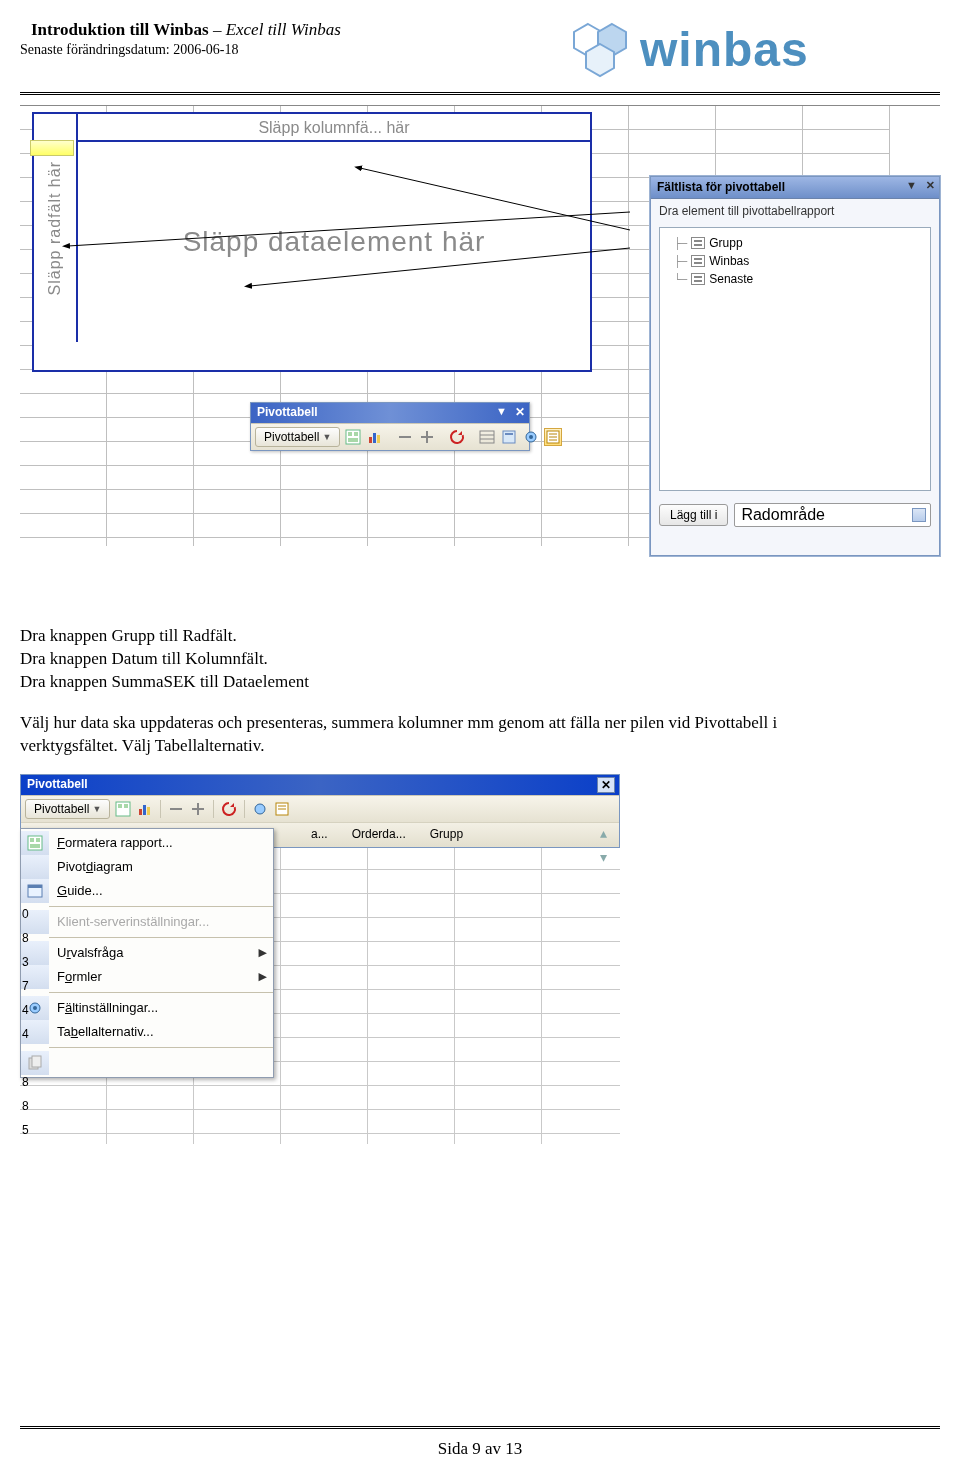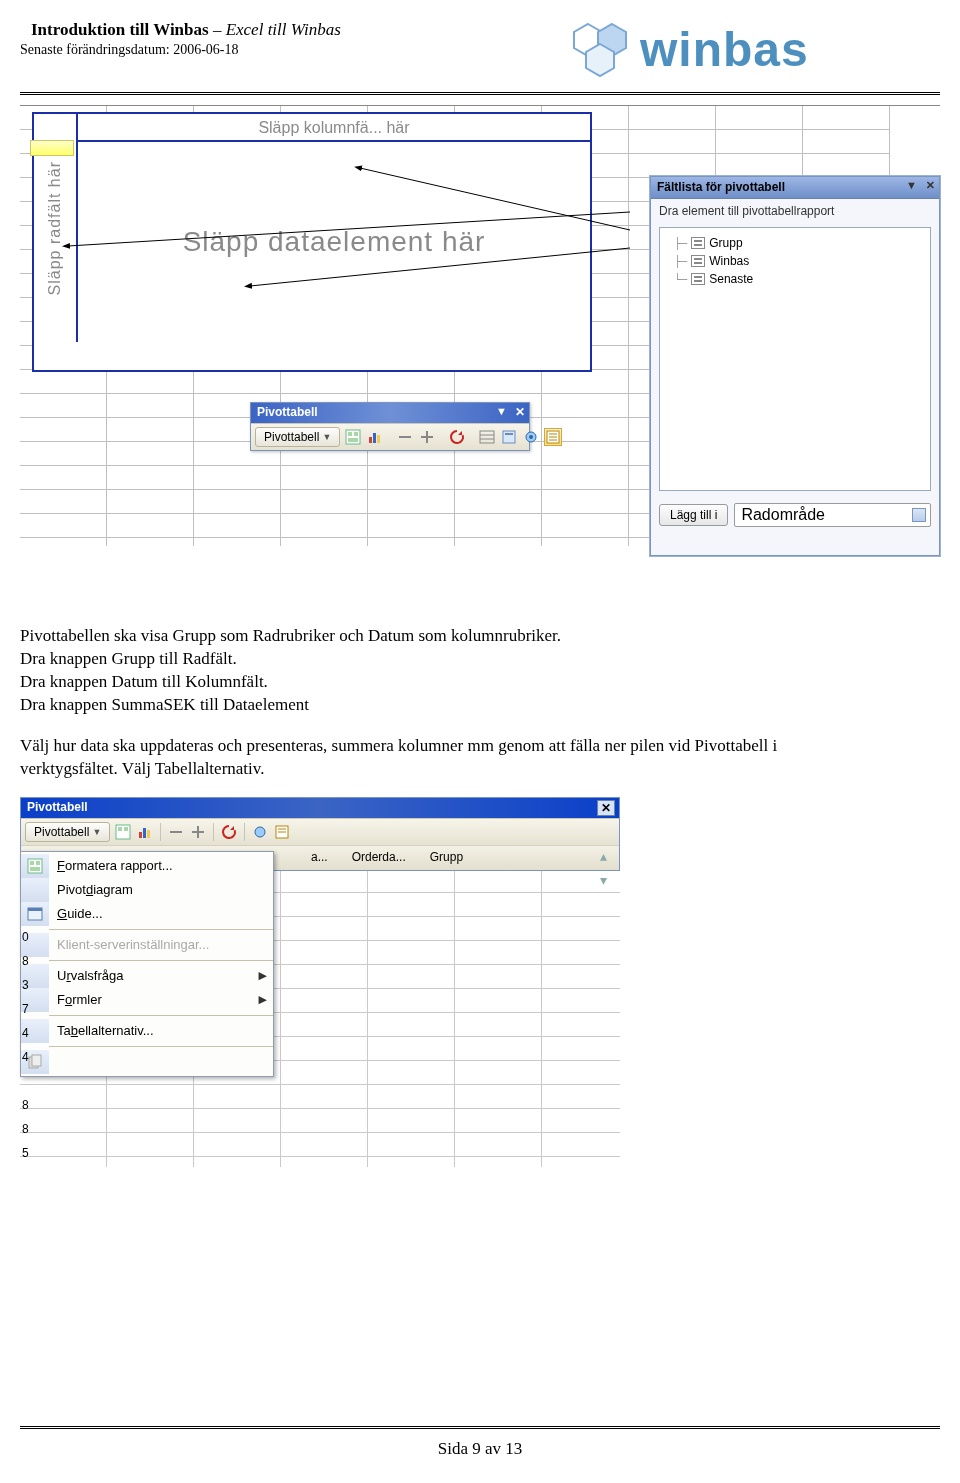--- a/index.html
+++ b/index.html
@@ -246,21 +246,20 @@
             <line x1="4" y1="5" x2="12" y2="5" stroke="#b8860b"></line>
             <line x1="4" y1="8" x2="12" y2="8" stroke="#b8860b"></line>
             <line x1="4" y1="11" x2="12" y2="11" stroke="#b8860b"></line>
           </svg>
         </span>
     </div>
   </div>
 </div>
 
 <div class="body-text">
-  <p>Pivottabellen ska visa Grupp som Radrubriker och Datum som kolumnrubriker.</p>
   <p>Dra knappen Grupp till Radfält.</p>
   <p>Dra knappen Datum till Kolumnfält.</p>
   <p>Dra knappen SummaSEK till Dataelement</p>
   <div class="gap"></div>
   <p>Välj hur data ska uppdateras och presenteras, summera kolumner mm genom att fälla ner pilen vid Pivottabell i verktygsfältet. Välj Tabellalternativ.</p>
 </div>
 
 <div class="shot2">
   <div class="shot2-grid"></div>
 
@@ -365,20 +364,29 @@
       <span class="menu-iconcol"></span>
       <span class="menu-label">U<span class="u">r</span>valsfråga</span>
       <span class="menu-sub">▶</span>
     </div>
     <div class="menu-item">
       <span class="menu-iconcol"></span>
       <span class="menu-label">F<span class="u">o</span>rmler</span>
       <span class="menu-sub">▶</span>
     </div>
     <div class="menu-hr"></div>
+    <div class="menu-item">
+      <span class="menu-iconcol">
+          <svg class="ico" viewBox="0 0 16 16">
+            <circle cx="8" cy="8" r="5" fill="#9cf" stroke="#369"></circle>
+            <circle cx="8" cy="8" r="2" fill="#369"></circle>
+          </svg>
+        </span>
+      <span class="menu-label">F<span class="u">ä</span>ltinställningar...</span>
+    </div>
     <div class="menu-item">
       <span class="menu-iconcol"></span>
       <span class="menu-label">Ta<span class="u">b</span>ellalternativ...</span>
     </div>
     <div class="menu-hr"></div>
     <div class="menu-item menu-disabled">
       <span class="menu-iconcol">
           <svg class="ico" viewBox="0 0 16 16">
             <rect x="2" y="3" width="9" height="11" fill="#ddd" stroke="#aaa"></rect>
             <rect x="5" y="1" width="9" height="11" fill="#eee" stroke="#aaa"></rect>

